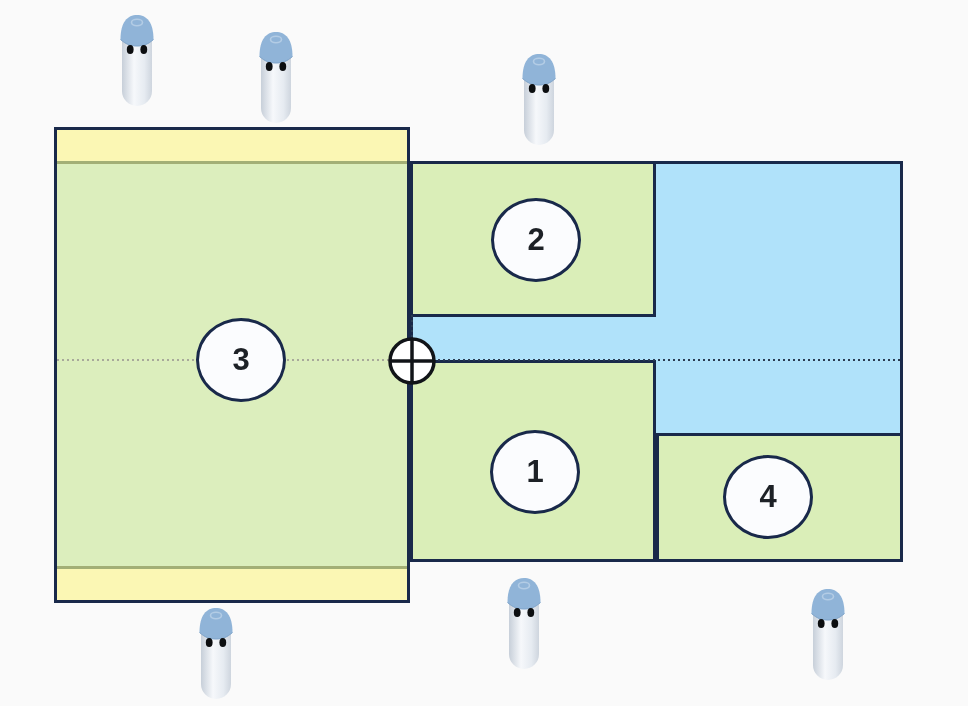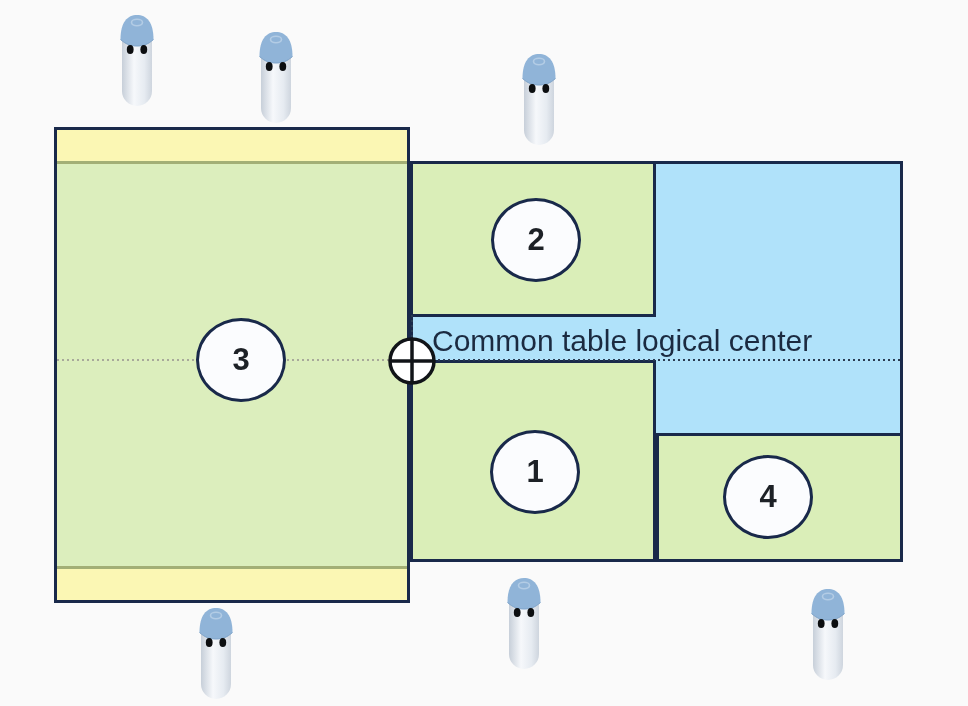--- a/index.html
+++ b/index.html
@@ -134,21 +134,20 @@
   <div id="seat-2" class="seat-circle">
     <span>2</span>
   </div>
   <div id="seat-3" class="seat-circle">
     <span>3</span>
   </div>
   <div id="seat-4" class="seat-circle">
     <span>4</span>
   </div>
 
-  <div id="center-label">Common table logical center</div>
 
   <svg id="pawn-top-left-outer" class="pawn">
       <use href="#pawn"></use>
     </svg>
   <svg id="pawn-top-left-inner" class="pawn">
       <use href="#pawn"></use>
     </svg>
   <svg id="pawn-top-middle" class="pawn">
       <use href="#pawn"></use>
     </svg>

